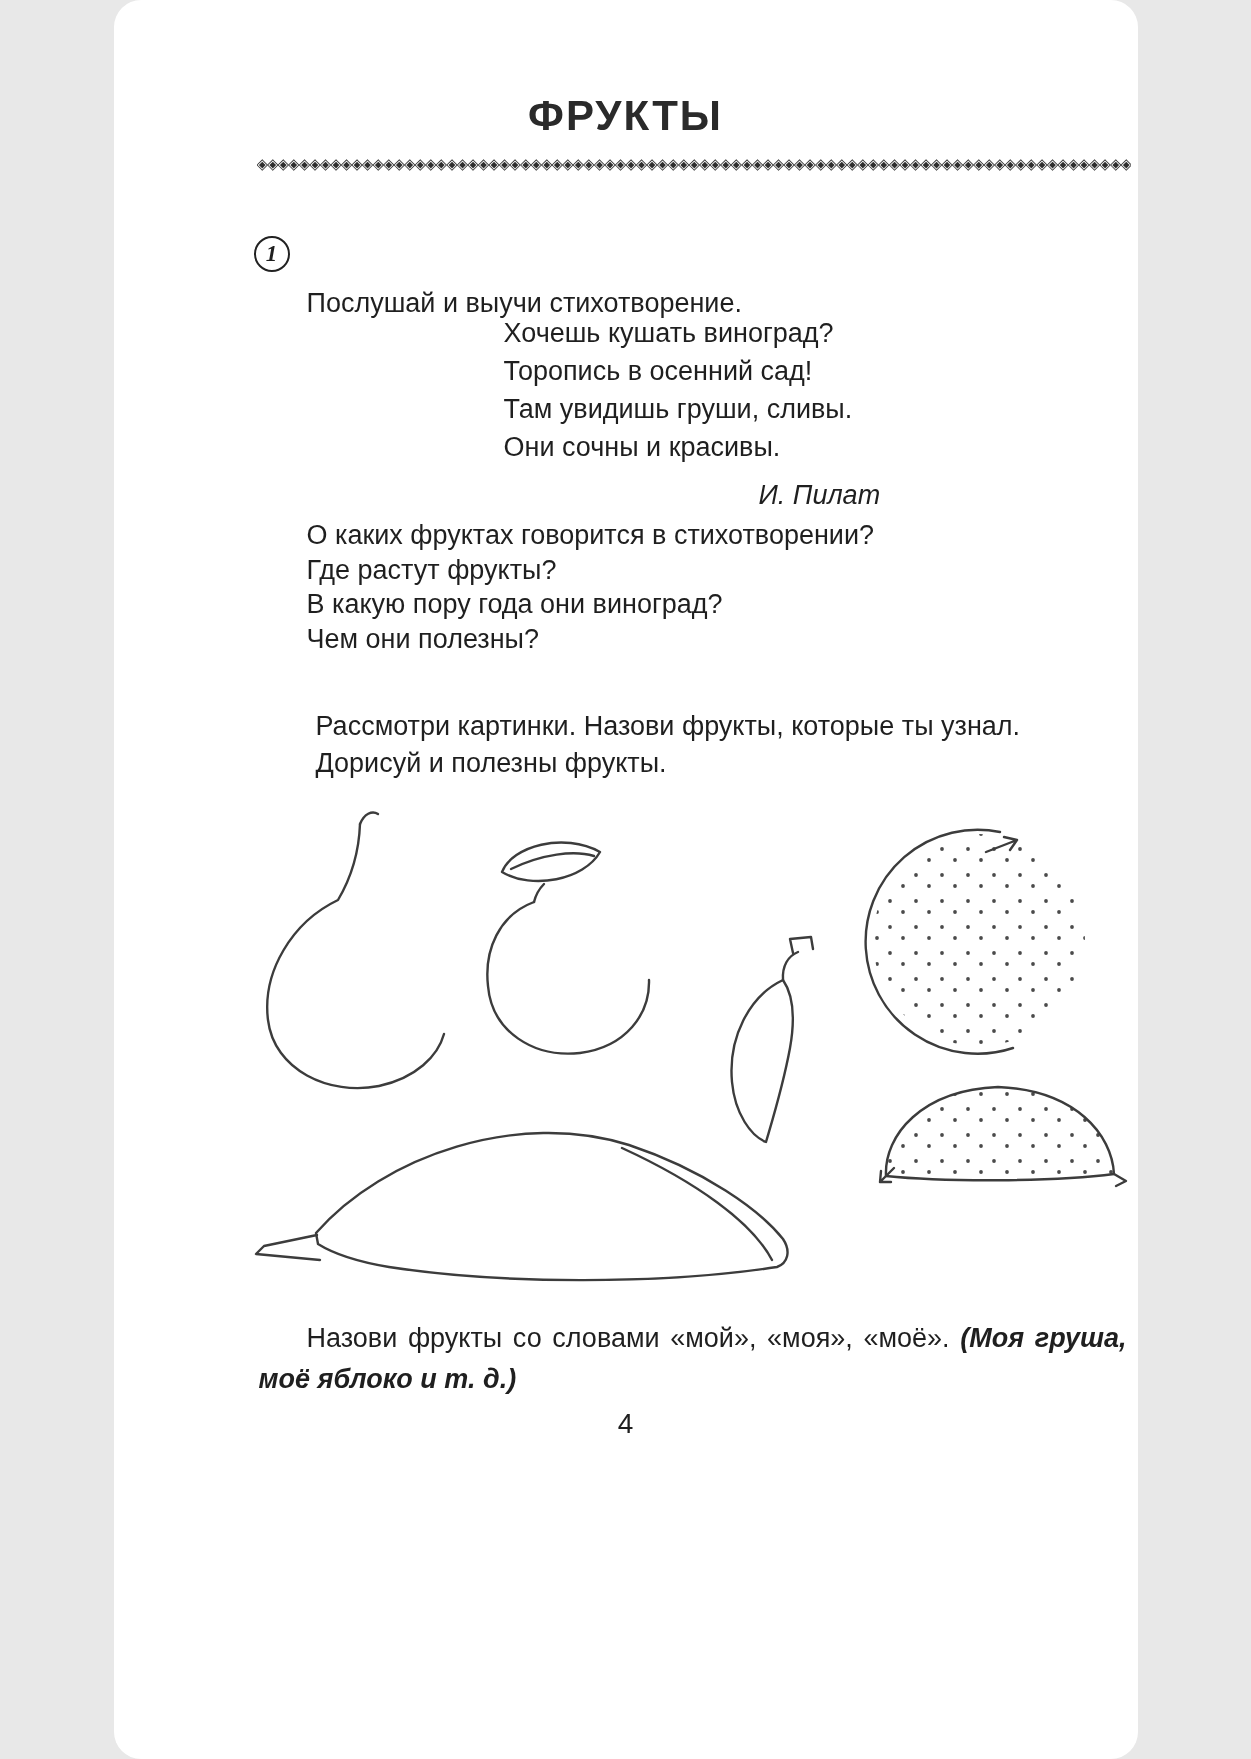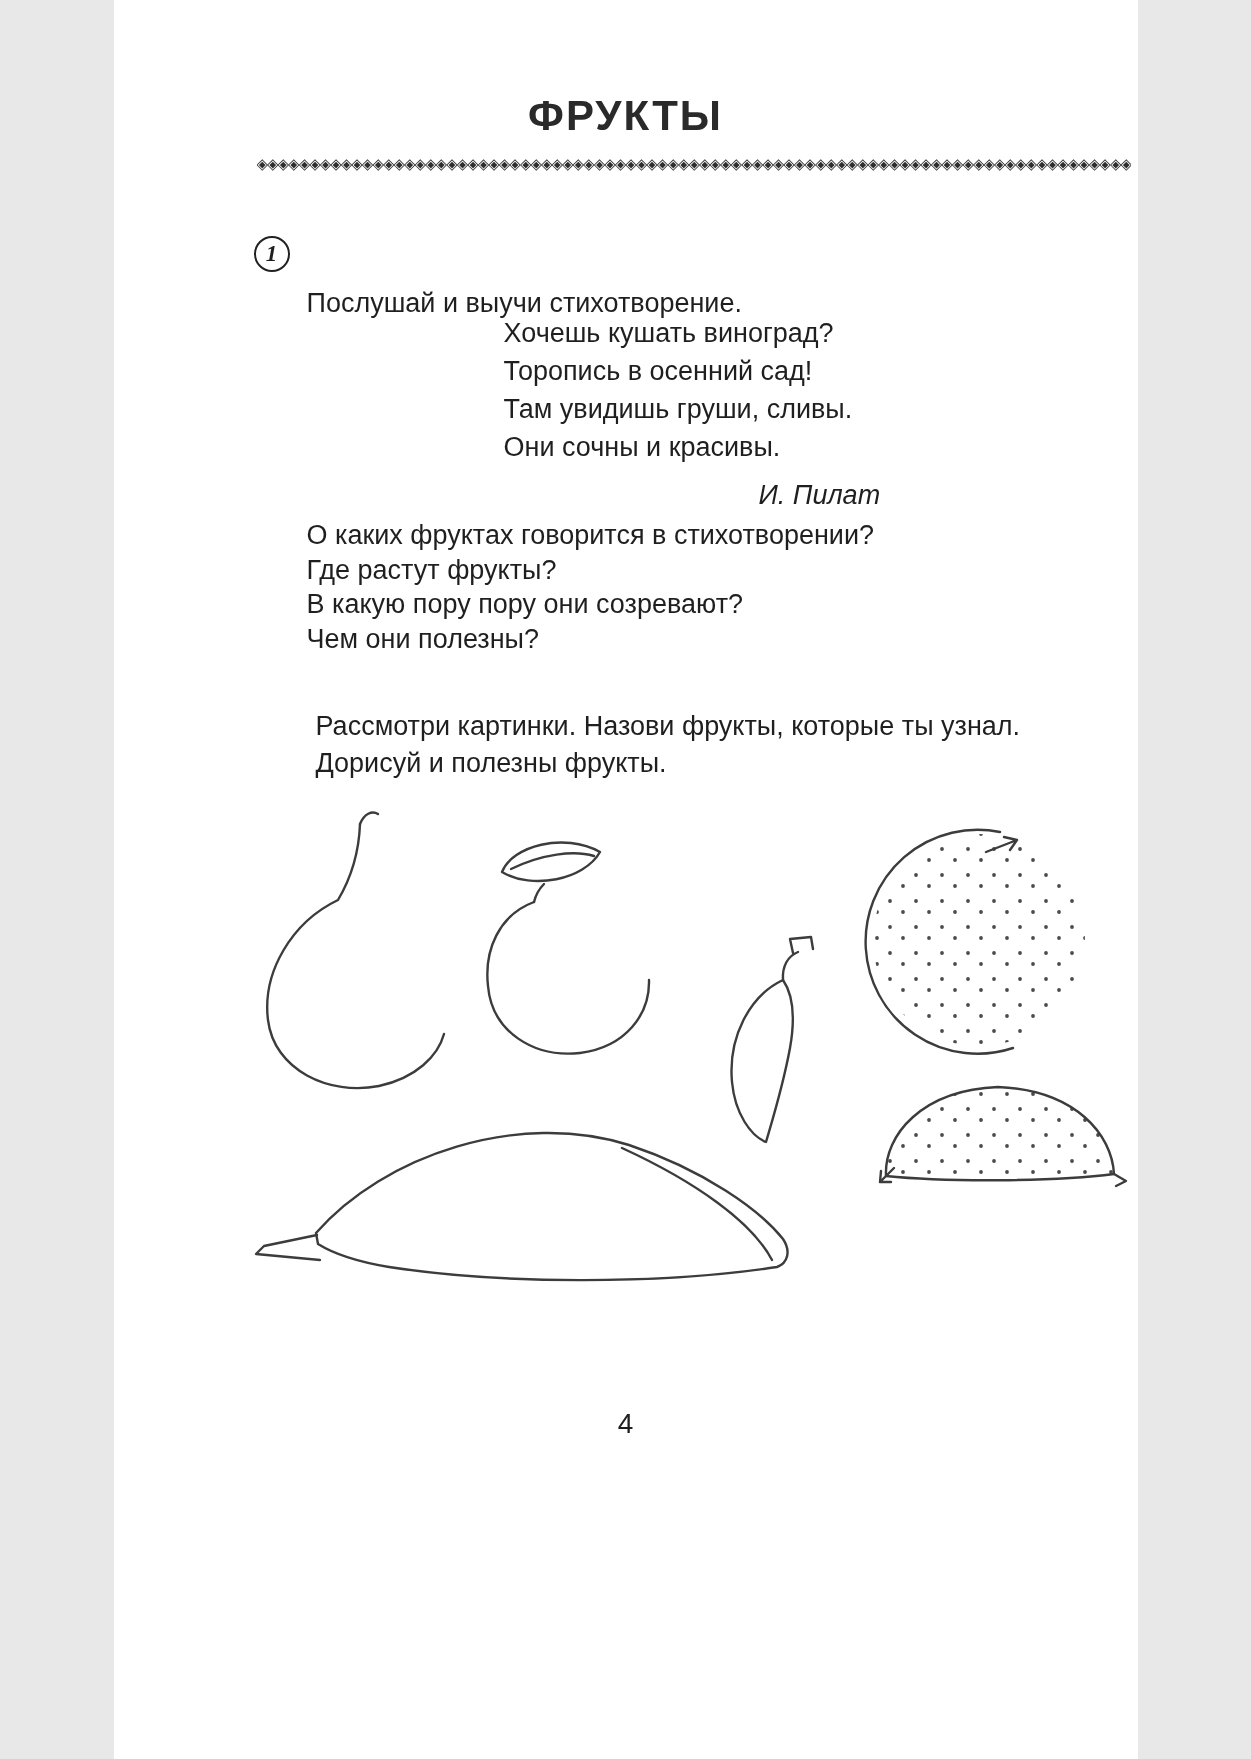--- a/index.html
+++ b/index.html
@@ -4,20 +4,21 @@
 <style>
   html,body{margin:0;padding:0;background:#e8e8e8;}
   .page{
     position:relative;
     width:1024px;height:1759px;
     background:#ffffff;
     font-family:"Liberation Sans", sans-serif;
     color:#1f1f1f;
     overflow:hidden;
     margin:0 auto;
+    border-radius:27px;
   }
   .page-title{
     position:absolute;top:92px;left:0;width:100%;
     text-align:center;
     font-size:42px;font-weight:bold;letter-spacing:2px;
     color:#2a2a2a;
   }
   .deco-border{
     position:absolute;top:152px;left:143px;width:874px;height:24px;
     overflow:hidden;white-space:nowrap;
@@ -97,21 +98,21 @@
     <div>Хочешь кушать виноград?</div>
     <div>Торопись в осенний сад!</div>
     <div>Там увидишь груши, сливы.</div>
     <div>Они сочны и красивы.</div>
     <div class="poem-author">И. Пилат</div>
   </div>
 
   <div class="questions">
     <div>О каких фруктах говорится в стихотворении?</div>
     <div>Где растут фрукты?</div>
-    <div>В какую пору пору они созревают?</div>
+    <div>В какую пору года они виноград?</div>
     <div>Чем они полезны?</div>
   </div>
 
   <div class="instructions">
     <div>Рассмотри картинки. Назови фрукты, которые ты узнал.</div>
     <div>Дорисуй и полезны фрукты.</div>
   </div>
 
   <svg class="drawings" viewBox="0 0 920 520" xmlns="http://www.w3.org/2000/svg">
     <defs>
@@ -152,16 +153,19 @@
     </g>
 
     <g>
       <path class="dotted" d="M652 386 C650 345 688 300 764 297 C842 300 878 345 880 384 C820 392 710 392 652 386 Z" fill="url(#dotpat)"></path>
       <path class="stroke" d="M652 386 C650 345 688 300 764 297 C842 300 878 345 880 384 C820 392 710 392 652 386 Z"></path>
       <path class="stroke" d="M660 378 L646 392 M646 392 L657 392 M646 392 L647 381"></path>
       <path class="stroke" d="M880 384 L892 391 L882 396"></path>
     </g>
   </svg>
 
+  <div class="final-task">
+    <span>Назови фрукты со словами «мой», «моя», «моё». </span><span class="em">(Моя груша, моё яблоко и т. д.)</span>
+  </div>
 
   <div class="page-number">4</div>
 
 </div>
 
 </body></html>

